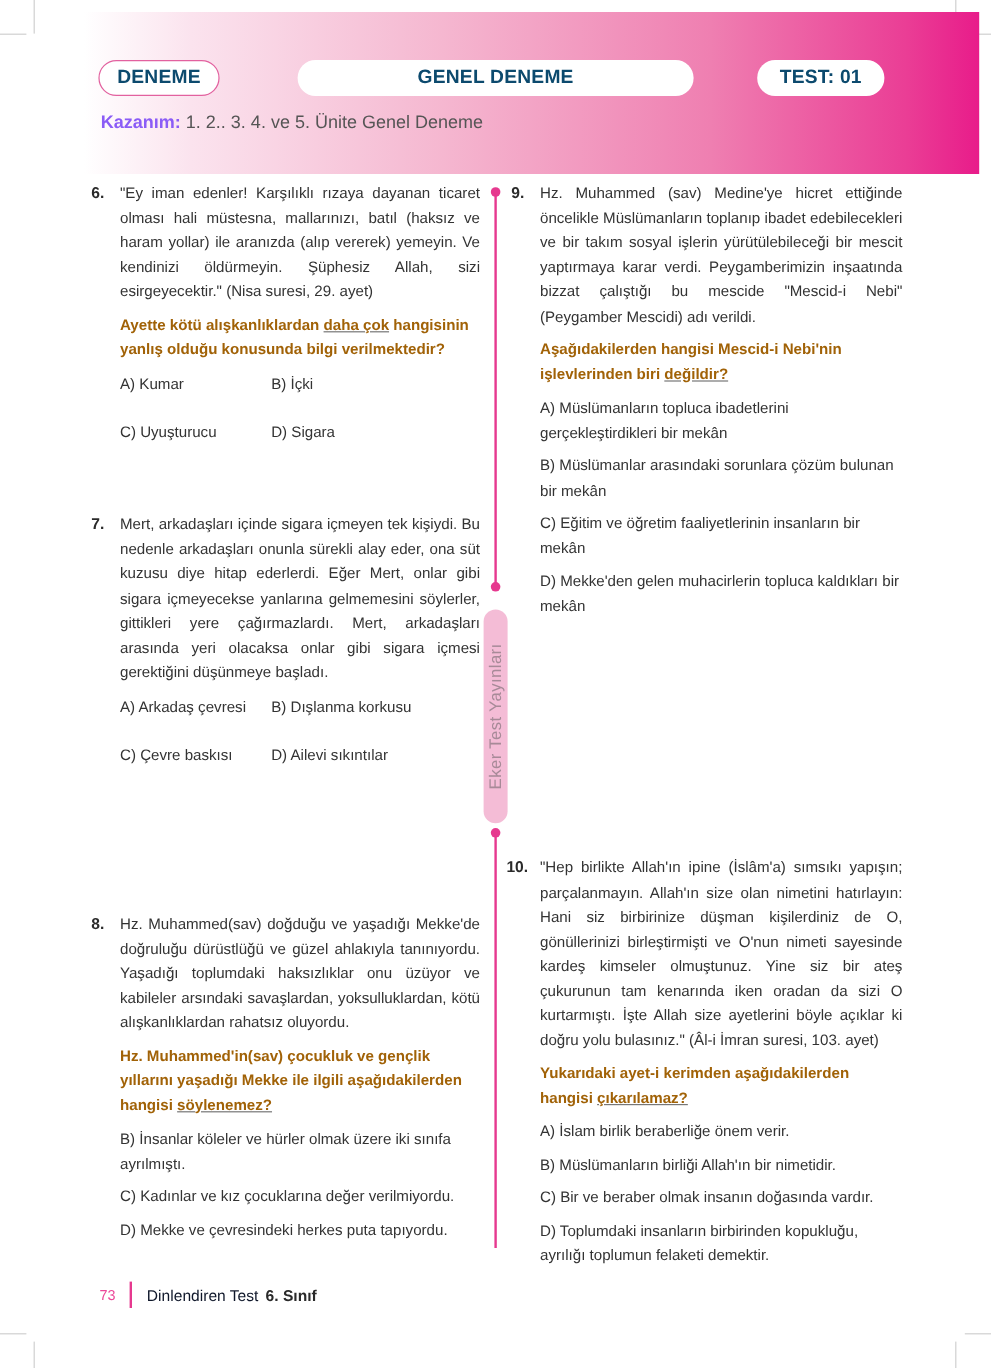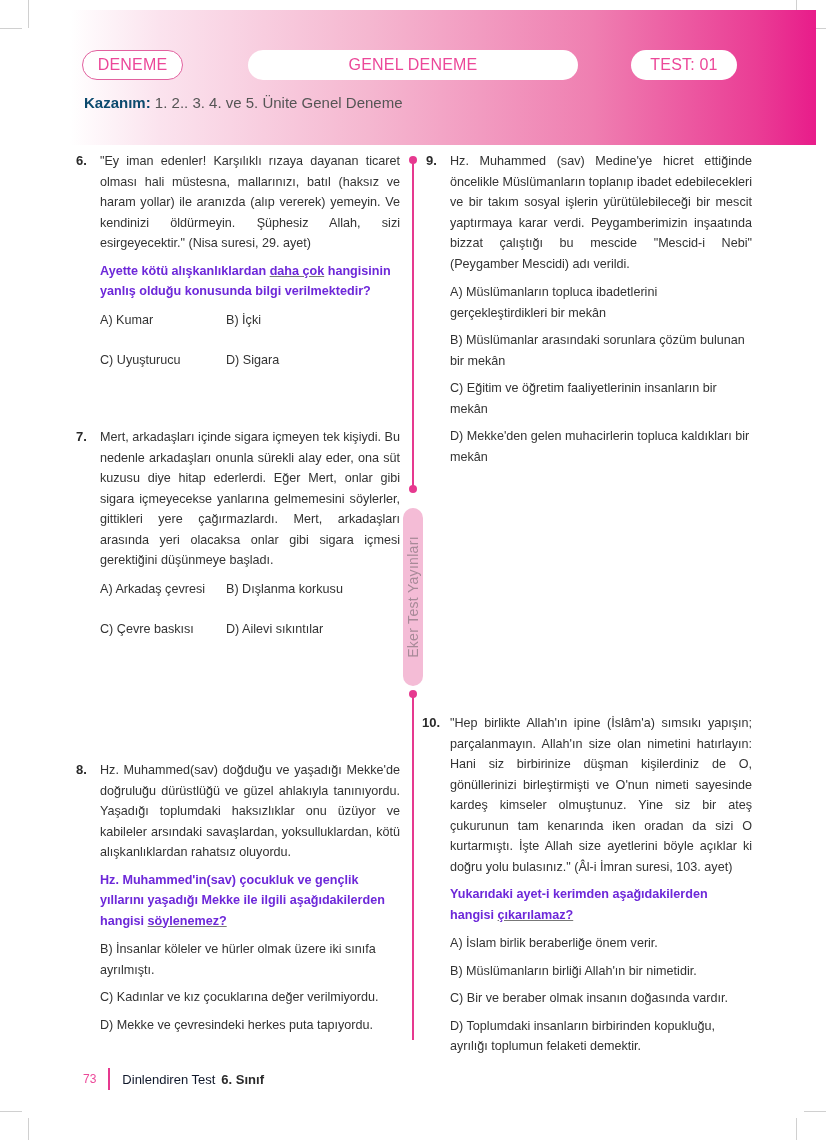--- a/index.html
+++ b/index.html
@@ -8,38 +8,38 @@
 
   .crop { position: absolute; background: #d0d0d0; }
 
   .header-band {
     position: absolute; left: 70px; top: 10px; width: 746px; height: 135px;
     background: linear-gradient(90deg, #ffffff 0%, #fbe3ee 12%, #f5b7d0 40%, #ef7fb1 70%, #ea3d95 92%, #e81c8a 100%);
   }
   .pill {
     position: absolute; top: 50px; height: 30px; border-radius: 15px;
     background: #fff; display: flex; align-items: center; justify-content: center;
-    font-weight: normal; font-size: 16px; color: #ec4899; letter-spacing: 0.2px;
+    font-weight: bold; font-size: 16px; color: #0c4a6e; letter-spacing: 0.2px;
   }
   .pill-deneme { left: 82px; width: 101px; border: 1.5px solid #e2619f; }
   .pill-genel { left: 248px; width: 330px; }
   .pill-test { left: 631px; width: 106px; }
 
   .kazanim {
     position: absolute; left: 84px; top: 94px; font-size: 15px; color: #555;
   }
-  .kazanim b { color: #0c4a6e; }
+  .kazanim b { color: #8b5cf6; }
 
   .col-left { position: absolute; left: 76px; width: 324px; }
   .col-right { position: absolute; left: 426px; width: 326px; }
 
   .q { font-size: 12.6px; line-height: 20.5px; color: #333; text-align: justify; }
   .q-num { position: absolute; left: 0; font-weight: bold; font-size: 13px; color: #2a2a2a; }
   .q-body { margin-left: 24px; }
-  .q-stem { font-weight: bold; color: #6d28d9; margin-top: 7px; text-align: left; }
+  .q-stem { font-weight: bold; color: #a16207; margin-top: 7px; text-align: left; }
   .q-stem u { text-decoration: underline; text-decoration-color: #777; }
   .opt-grid { display: grid; grid-template-columns: 126px 1fr; row-gap: 20px; margin-top: 8px; }
   .opt-list .opt { margin-top: 7px; text-align: left; }
   .opt-list .opt:first-child { margin-top: 8px; }
 
   .divider-line { position: absolute; left: 412px; width: 2px; background: #e6398f; }
   .divider-dot { position: absolute; left: 409px; width: 8px; height: 8px; border-radius: 50%; background: #e6398f; }
 
   .publisher-tab {
     position: absolute; left: 403px; top: 508px; width: 20px; height: 178px;
@@ -123,20 +123,21 @@
       <div class="opt">C) Kadınlar ve kız çocuklarına değer verilmiyordu.</div>
       <div class="opt">D) Mekke ve çevresindeki herkes puta tapıyordu.</div>
     </div>
   </div>
 </div>
 
 <div class="col-right q" style="top:151px;">
   <span class="q-num">9.</span>
   <div class="q-body">
     <div>Hz. Muhammed (sav) Medine'ye hicret ettiğinde öncelikle Müslümanların toplanıp ibadet edebilecekleri ve bir takım sosyal işlerin yürütülebileceği bir mescit yaptırmaya karar verdi. Peygamberimizin inşaatında bizzat çalıştığı bu mescide "Mescid-i Nebi" (Peygamber Mescidi) adı verildi.</div>
+    <div class="q-stem"><span>Aşağıdakilerden hangisi Mescid-i Nebi'nin işlevlerinden biri </span><u>değildir?</u><span></span></div>
     <div class="opt-list">
       <div class="opt">A) Müslümanların topluca ibadetlerini gerçekleştirdikleri bir mekân</div>
       <div class="opt">B) Müslümanlar arasındaki sorunlara çözüm bulunan bir mekân</div>
       <div class="opt">C) Eğitim ve öğretim faaliyetlerinin insanların bir mekân</div>
       <div class="opt">D) Mekke'den gelen muhacirlerin topluca kaldıkları bir mekân</div>
     </div>
   </div>
 </div>
 
 <div class="col-right q" style="top:713px;">

